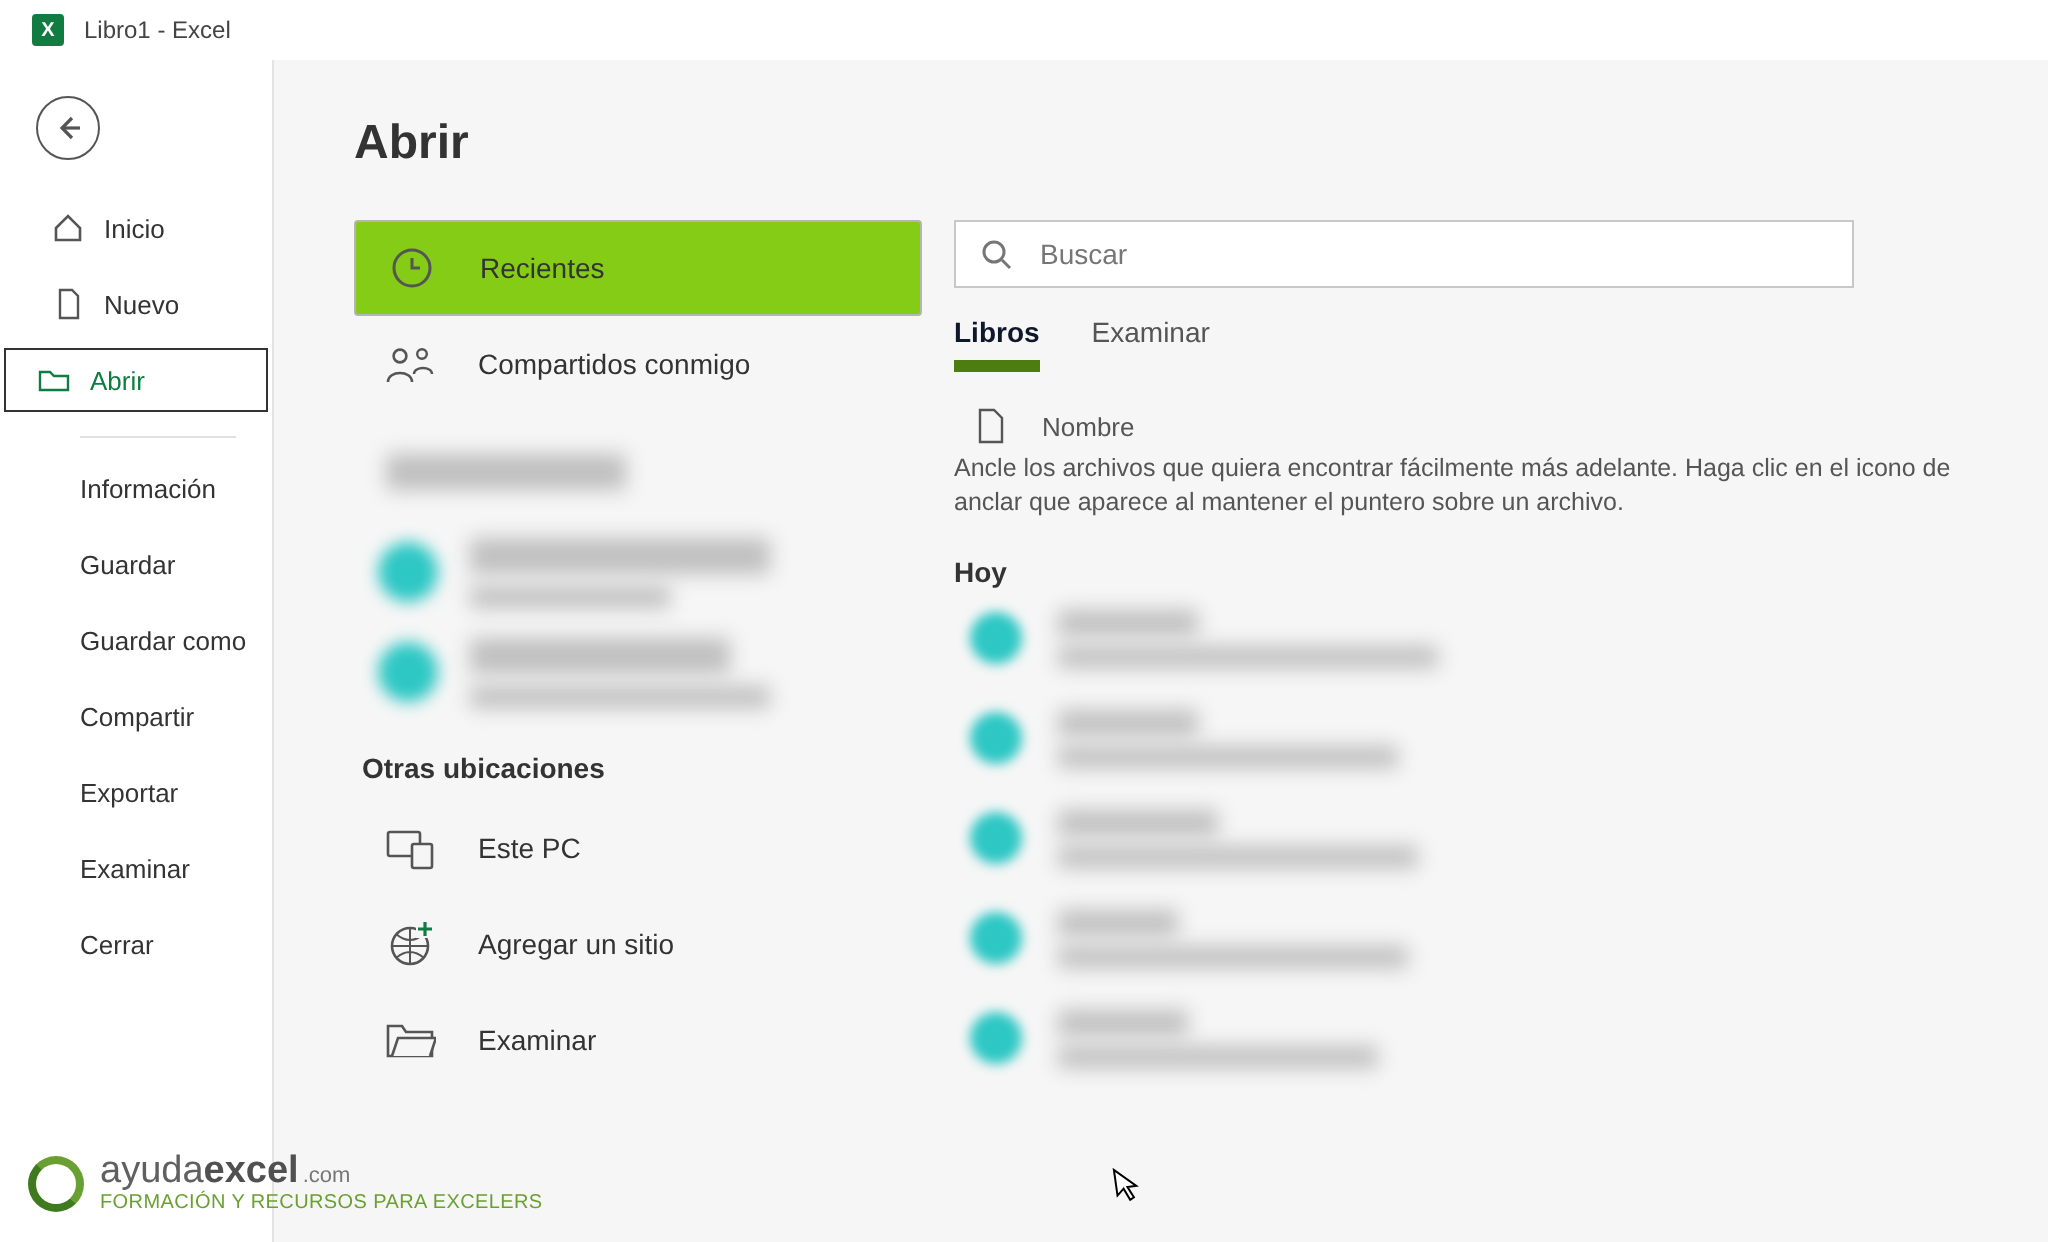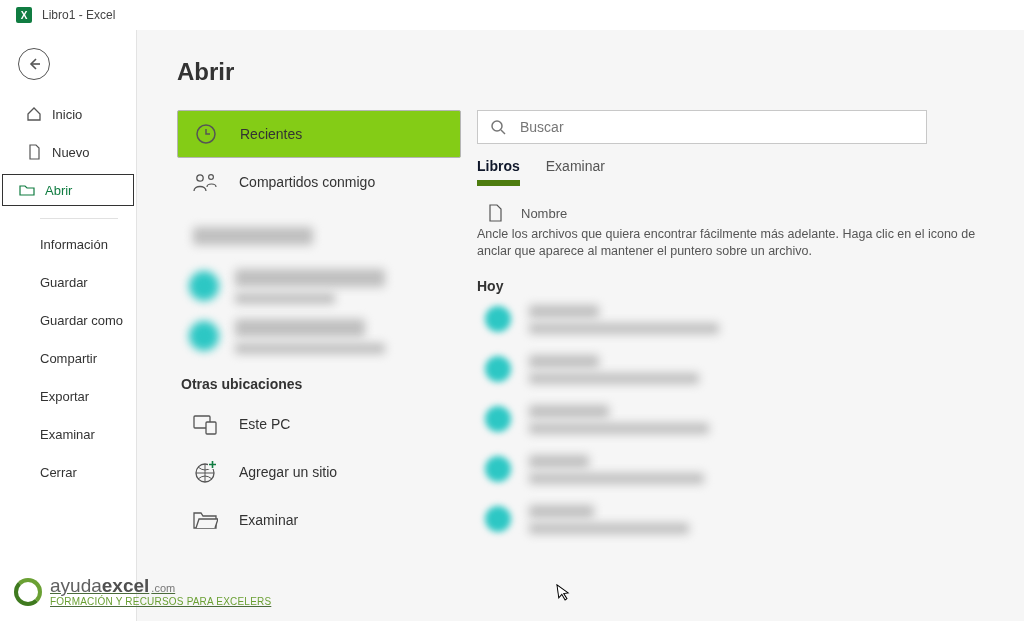--- a/index.html
+++ b/index.html
@@ -210,21 +210,20 @@
   }
   .file-blur-a { width: 26px; height:26px; border-radius:50%; background:#2dc7c4; filter:blur(3px);}
   .file-blur-lines { display:flex; flex-direction:column; gap:5px; }
 
   
   .logo {
     position: absolute;
     left: 14px; bottom: 14px;
     display: flex; align-items: center; gap: 8px;
     color: #4a6a3a;
-    text-decoration: underline;
   }
   .logo-ring {
     width: 28px; height: 28px; border: 4px solid #6aa033;
     border-radius: 50%;
     border-left-color: #3f7a1f;
     border-bottom-color: #3f7a1f;
   }
   .logo-text { display:flex; flex-direction:column; line-height:1; }
   .logo-main { font-size: 19px; color:#606060; }
   .logo-main .bold { font-weight:700; color:#505050;}

